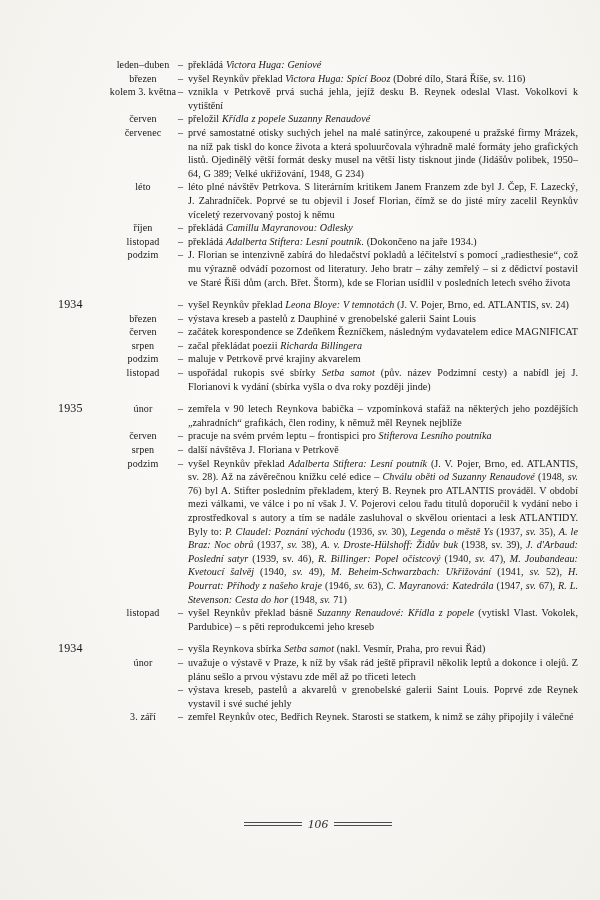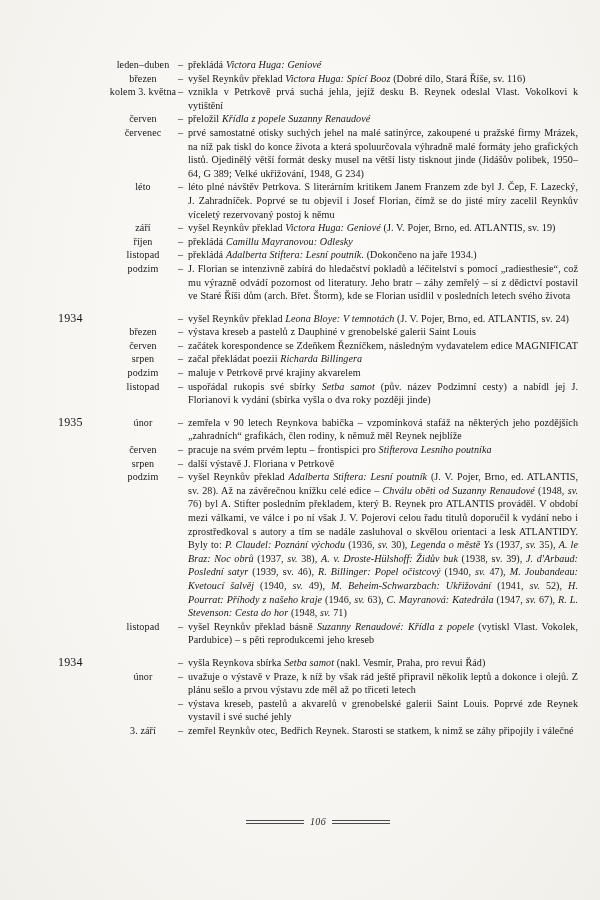--- a/index.html
+++ b/index.html
@@ -79,21 +79,21 @@
     display:flex;
     flex-direction:column;
     gap:2px;
   }
   .rule-pair span {
     display:block;
     height:1px;
     background:#4a4a4d;
   }
   .folio {
-    font-size:10px;
+    font-size:13px;
     font-style:italic;
     letter-spacing:.4px;
     color:#2a2a2d;
   }
 </style>
 </head>
 <body>
 
 <div class="paper"></div>
 
@@ -138,26 +138,20 @@
           <td class="entry">prvé samostatné otisky suchých jehel na malé satinýrce, zakoupené u pražské firmy Mrázek, na níž pak tiskl do konce života a která spoluurčovala výhradně malé formáty jeho grafických listů. Ojedinělý větší formát desky musel na větší listy tisknout jinde (Jidášův polibek, 1950–64, G 389; Velké ukřižování, 1948, G 234)</td>
         </tr>
         <tr>
           <td class="year"></td>
           <td class="label">léto</td>
           <td class="dash">–</td>
           <td class="entry">léto plné návštěv Petrkova. S literárním kritikem Janem Franzem zde byl J. Čep, F. Lazecký, J. Zahradníček. Poprvé se tu objevil i Josef Florian, čímž se do jisté míry zacelil Reynkův víceletý rezervovaný postoj k němu</td>
         </tr>
         <tr>
           <td class="year"></td>
-          <td class="label">září</td>
-          <td class="dash">–</td>
-          <td class="entry">vyšel Reynkův překlad <i>Victora Huga: Geniové</i> (J. V. Pojer, Brno, ed. ATLANTIS, sv. 19)</td>
-        </tr>
-        <tr>
-          <td class="year"></td>
           <td class="label">říjen</td>
           <td class="dash">–</td>
           <td class="entry">překládá <i>Camillu Mayranovou: Odlesky</i></td>
         </tr>
         <tr>
           <td class="year"></td>
           <td class="label">listopad</td>
           <td class="dash">–</td>
           <td class="entry">překládá <i>Adalberta Stiftera: Lesní poutník</i>. (Dokončeno na jaře 1934.)</td>
         </tr>
@@ -218,21 +212,21 @@
         <tr>
           <td class="year"></td>
           <td class="label">červen</td>
           <td class="dash">–</td>
           <td class="entry">pracuje na svém prvém leptu – frontispici pro <i>Stifterova Lesního poutníka</i></td>
         </tr>
         <tr>
           <td class="year"></td>
           <td class="label">srpen</td>
           <td class="dash">–</td>
-          <td class="entry">další výstavě J. Floriana v Petrkově</td>
+          <td class="entry">další návštěva J. Floriana v Petrkově</td>
         </tr>
         <tr>
           <td class="year"></td>
           <td class="label">podzim</td>
           <td class="dash">–</td>
           <td class="entry">vyšel Reynkův překlad <i>Adalberta Stiftera: Lesní poutník</i> (J. V. Pojer, Brno, ed. ATLANTIS, sv. 28). Až na závěrečnou knížku celé edice – <i>Chválu oběti od Suzanny Renaudové</i> (1948, <i>sv.</i> 76) byl A. Stifter posledním překladem, který B. Reynek pro ATLANTIS prováděl. V období mezi válkami, ve válce i po ní však J. V. Pojerovi celou řadu titulů doporučil k vydání nebo i zprostředkoval s autory a tím se nadále zasluhoval o skvělou orientaci a lesk ATLANTIDY. Byly to: <i>P. Claudel: Poznání východu</i> (1936, <i>sv.</i> 30), <i>Legenda o městě Ys</i> (1937, <i>sv.</i> 35), <i>A. le Braz: Noc obrů</i> (1937, <i>sv.</i> 38), <i>A. v. Droste-Hülshoff: Židův buk</i> (1938, sv. 39), <i>J. d'Arbaud: Poslední satyr</i> (1939, sv. 46), <i>R. Billinger: Popel očistcový</i> (1940, <i>sv.</i> 47), <i>M. Joubandeau: Kvetoucí šalvěj</i> (1940, <i>sv.</i> 49), <i>M. Beheim-Schwarzbach: Ukřižování</i> (1941, <i>sv.</i> 52), <i>H. Pourrat: Příhody z našeho kraje</i> (1946, <i>sv.</i> 63), <i>C. Mayranová: Katedrála</i> (1947, <i>sv.</i> 67), <i>R. L. Stevenson: Cesta do hor</i> (1948, <i>sv.</i> 71)</td>
         </tr>
         <tr>
           <td class="year"></td>
           <td class="label">listopad</td>

